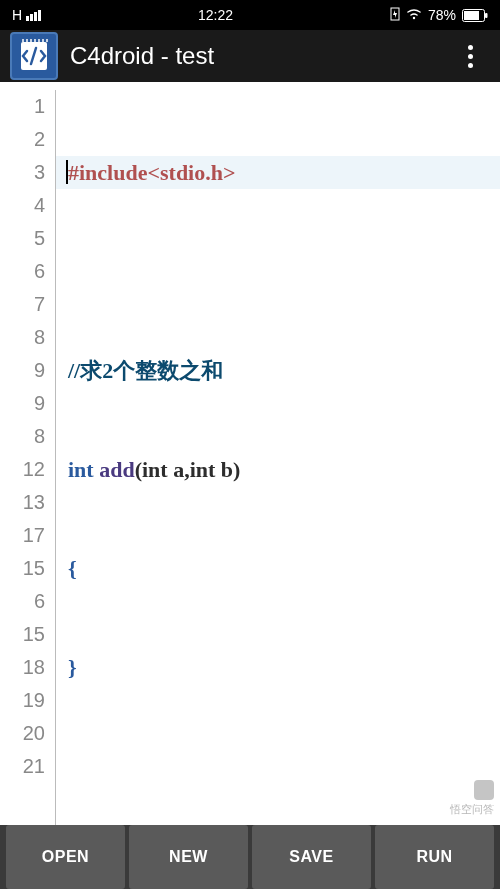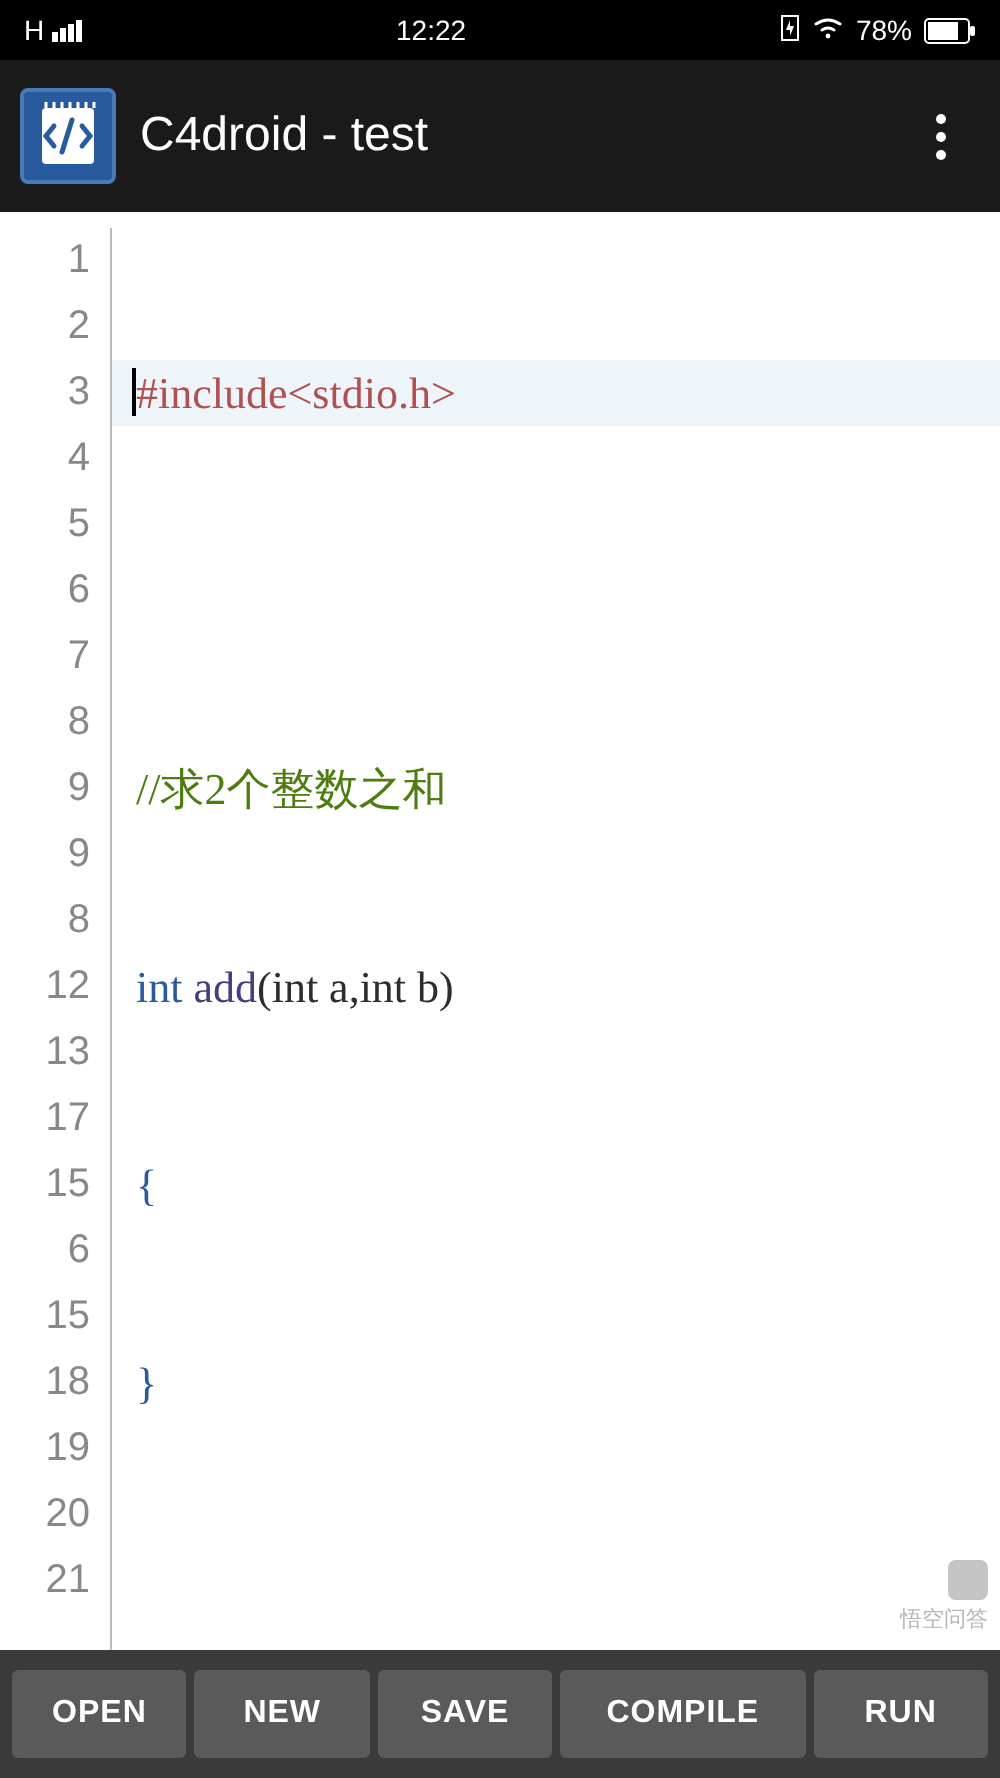--- a/index.html
+++ b/index.html
@@ -27,21 +27,21 @@
     .status-left { display: flex; align-items: center; gap: 4px; }
     .status-right { display: flex; align-items: center; gap: 6px; }
     .signal-bars { display: inline-flex; align-items: flex-end; gap: 1px; }
     .signal-bars span { width: 3px; background: #fff; }
     .signal-bars span:nth-child(1){height:5px;}
     .signal-bars span:nth-child(2){height:7px;}
     .signal-bars span:nth-child(3){height:9px;}
     .signal-bars span:nth-child(4){height:11px;}
     .battery-icon { display: inline-flex; align-items: center; }
     .header {
-      height: 76px;
+      height: 52px;
       background: #1a1a1a;
       color: #fff;
       display: flex;
       align-items: center;
       padding: 0 10px;
     }
     .app-icon {
       width: 48px;
       height: 48px;
       background: #2a5a9e;
@@ -90,47 +90,48 @@
       border-right: 1px solid #bbb;
       font-family: sans-serif;
       font-size: 20px;
     }
     .code {
       flex: 1;
       padding-left: 12px;
       line-height: 33px;
       white-space: pre;
       color: #2d2d2d;
+      font-weight: bold;
     }
     .line { height: 33px; }
     .line.hl { background: #edf5fa; margin-left: -12px; padding-left: 12px; position: relative; }
     .cursor {
       position: absolute;
       left: 10px;
       top: 4px;
       width: 2px;
       height: 24px;
       background: #000;
     }
     .tok-pp { color: #b05050; }
-    .tok-cm { color: #4d7c0f; }
+    .tok-cm { color: #0c4a6e; }
     .tok-kw { color: #2a5a9e; }
     .tok-fn { color: #4a3a80; }
     .tok-brace { color: #2a5a9e; }
     .bottom-bar {
       height: 64px;
       background: #3a3a3a;
       display: flex;
       align-items: center;
       padding: 6px;
       gap: 4px;
     }
     .btn {
       flex: 1;
-      height: 44px;
+      height: 64px;
       background: #5a5a5a;
       color: #fff;
       border: none;
       border-radius: 3px;
       font-size: 16px;
       font-weight: 600;
       letter-spacing: 0.5px;
       display: flex;
       align-items: center;
       justify-content: center;
@@ -258,15 +259,14 @@
 
 <div class="watermark">
   <div class="wm-icon"></div>
   <span>悟空问答</span>
 </div>
 
 <div class="bottom-bar">
   <button class="btn">OPEN</button>
   <button class="btn">NEW</button>
   <button class="btn">SAVE</button>
-  <button class="btn compile">COMPILE</button>
   <button class="btn">RUN</button>
 </div>
 
 </body></html>

